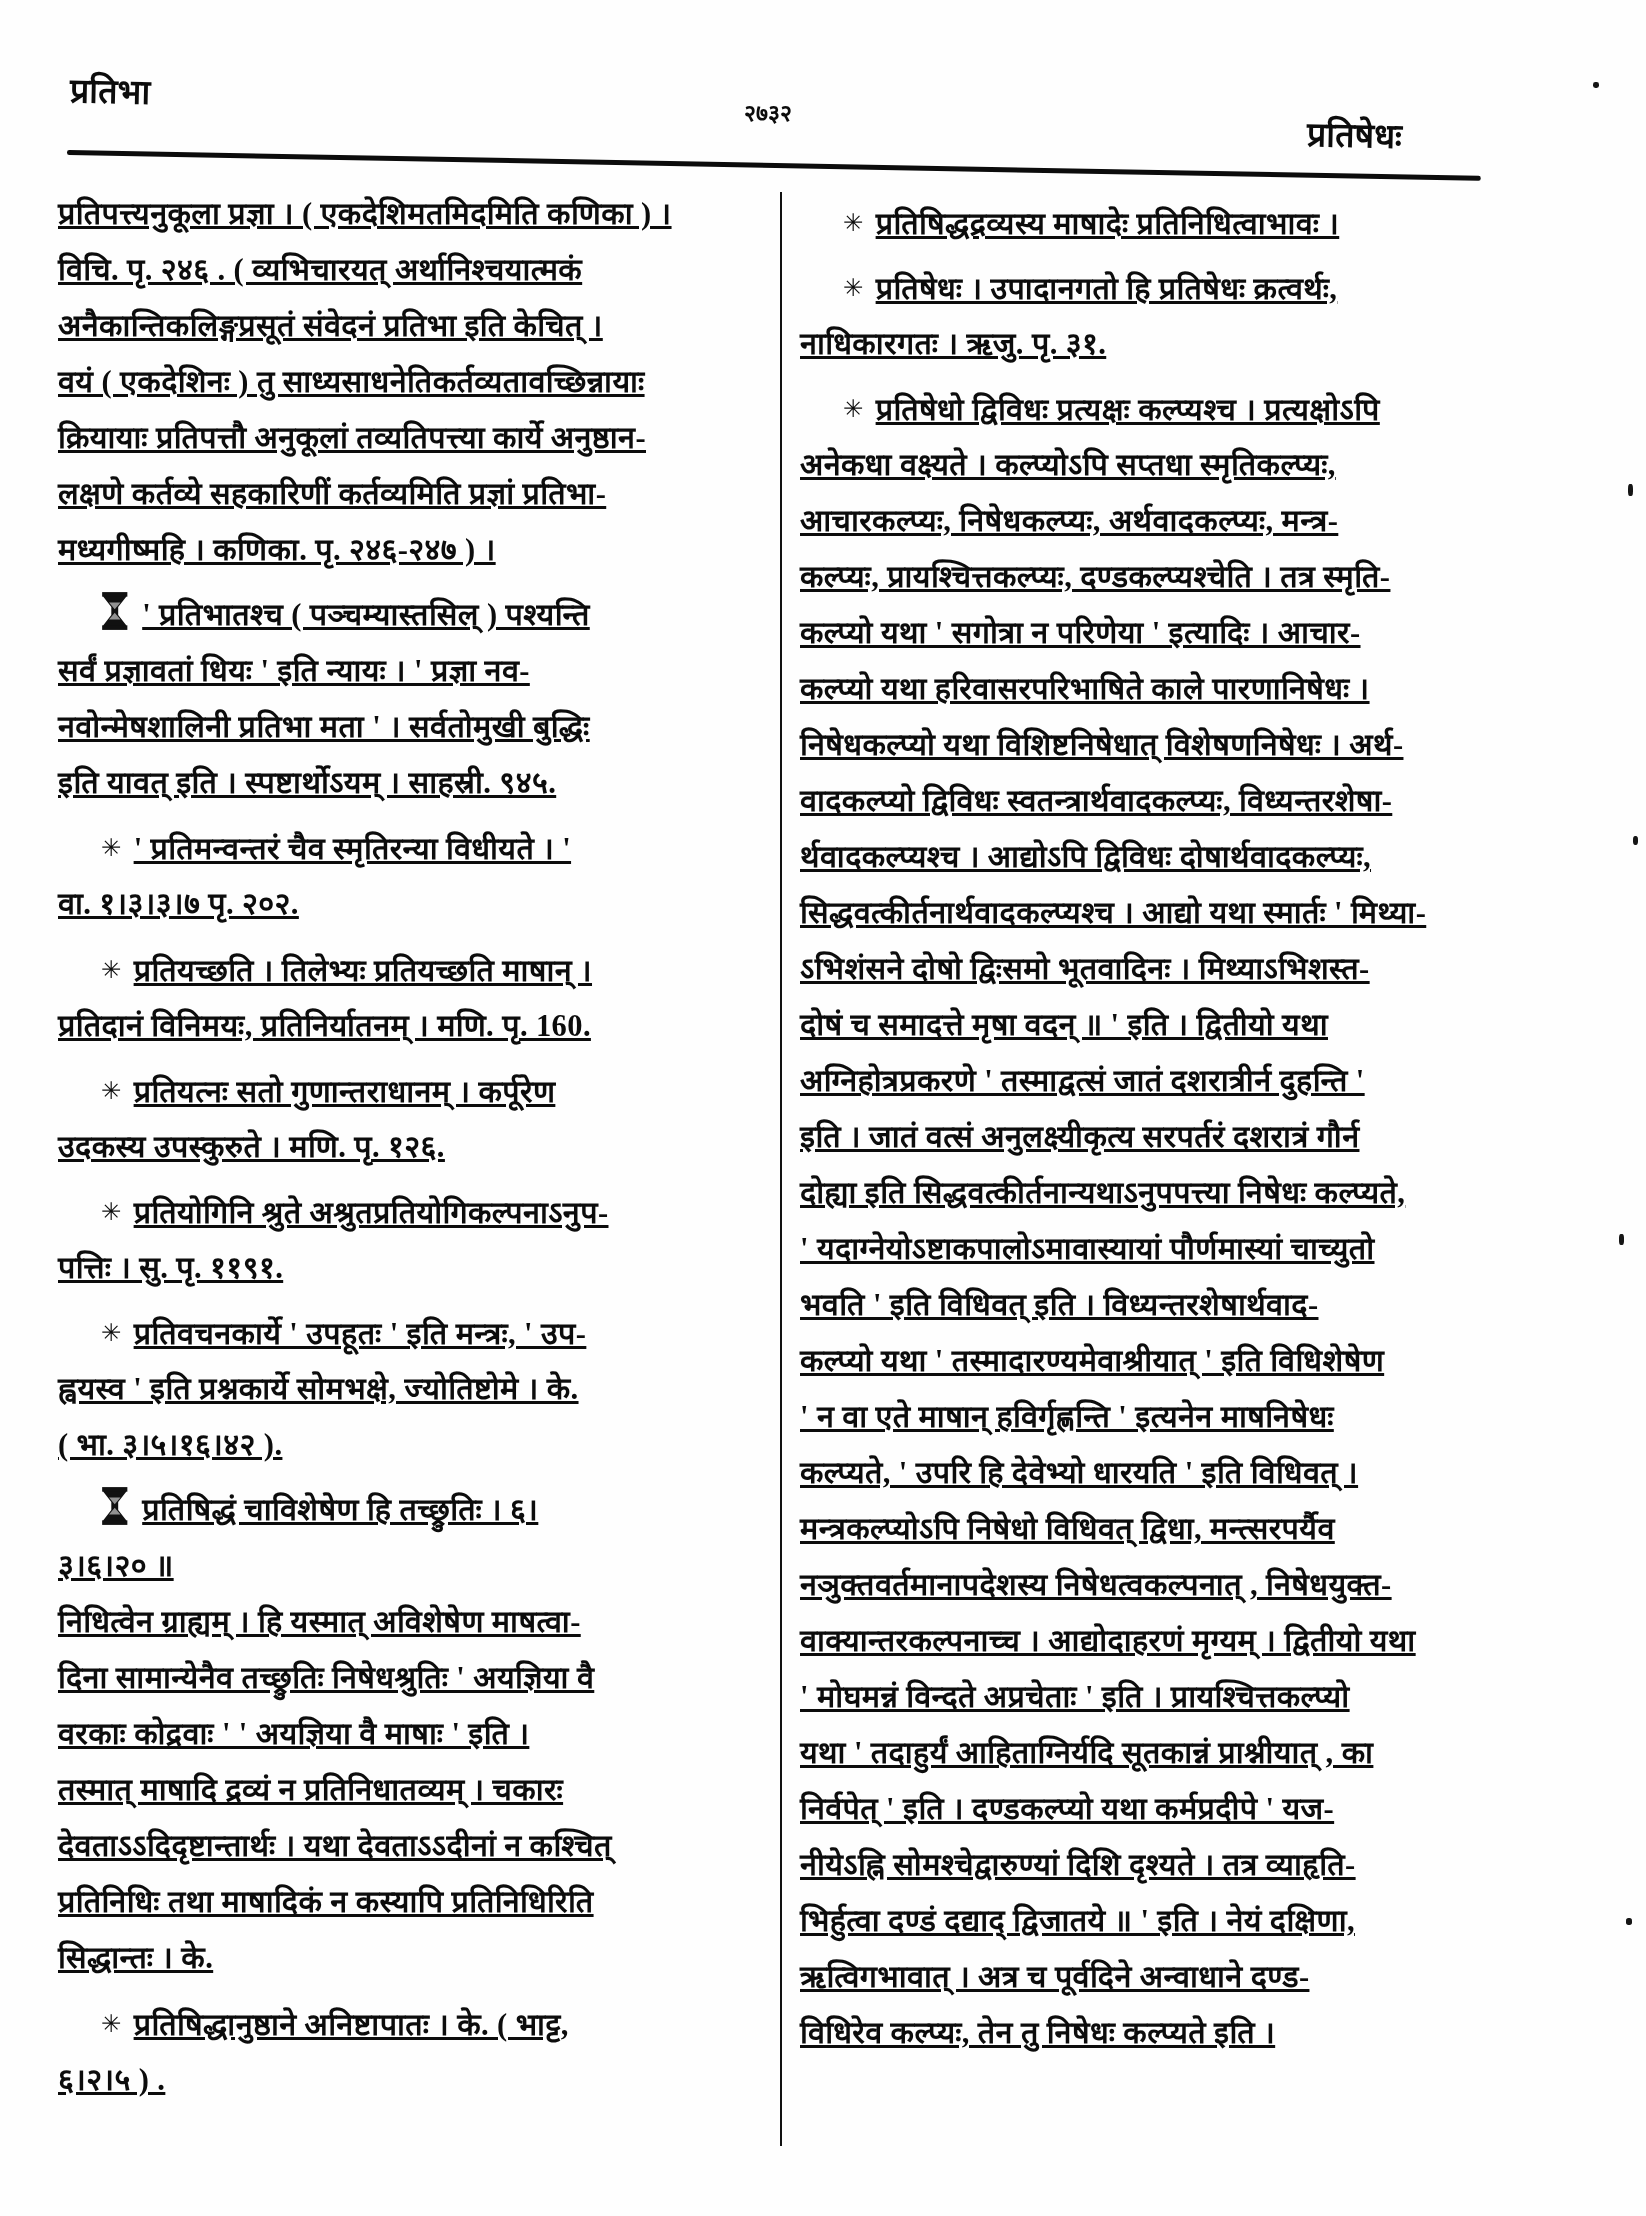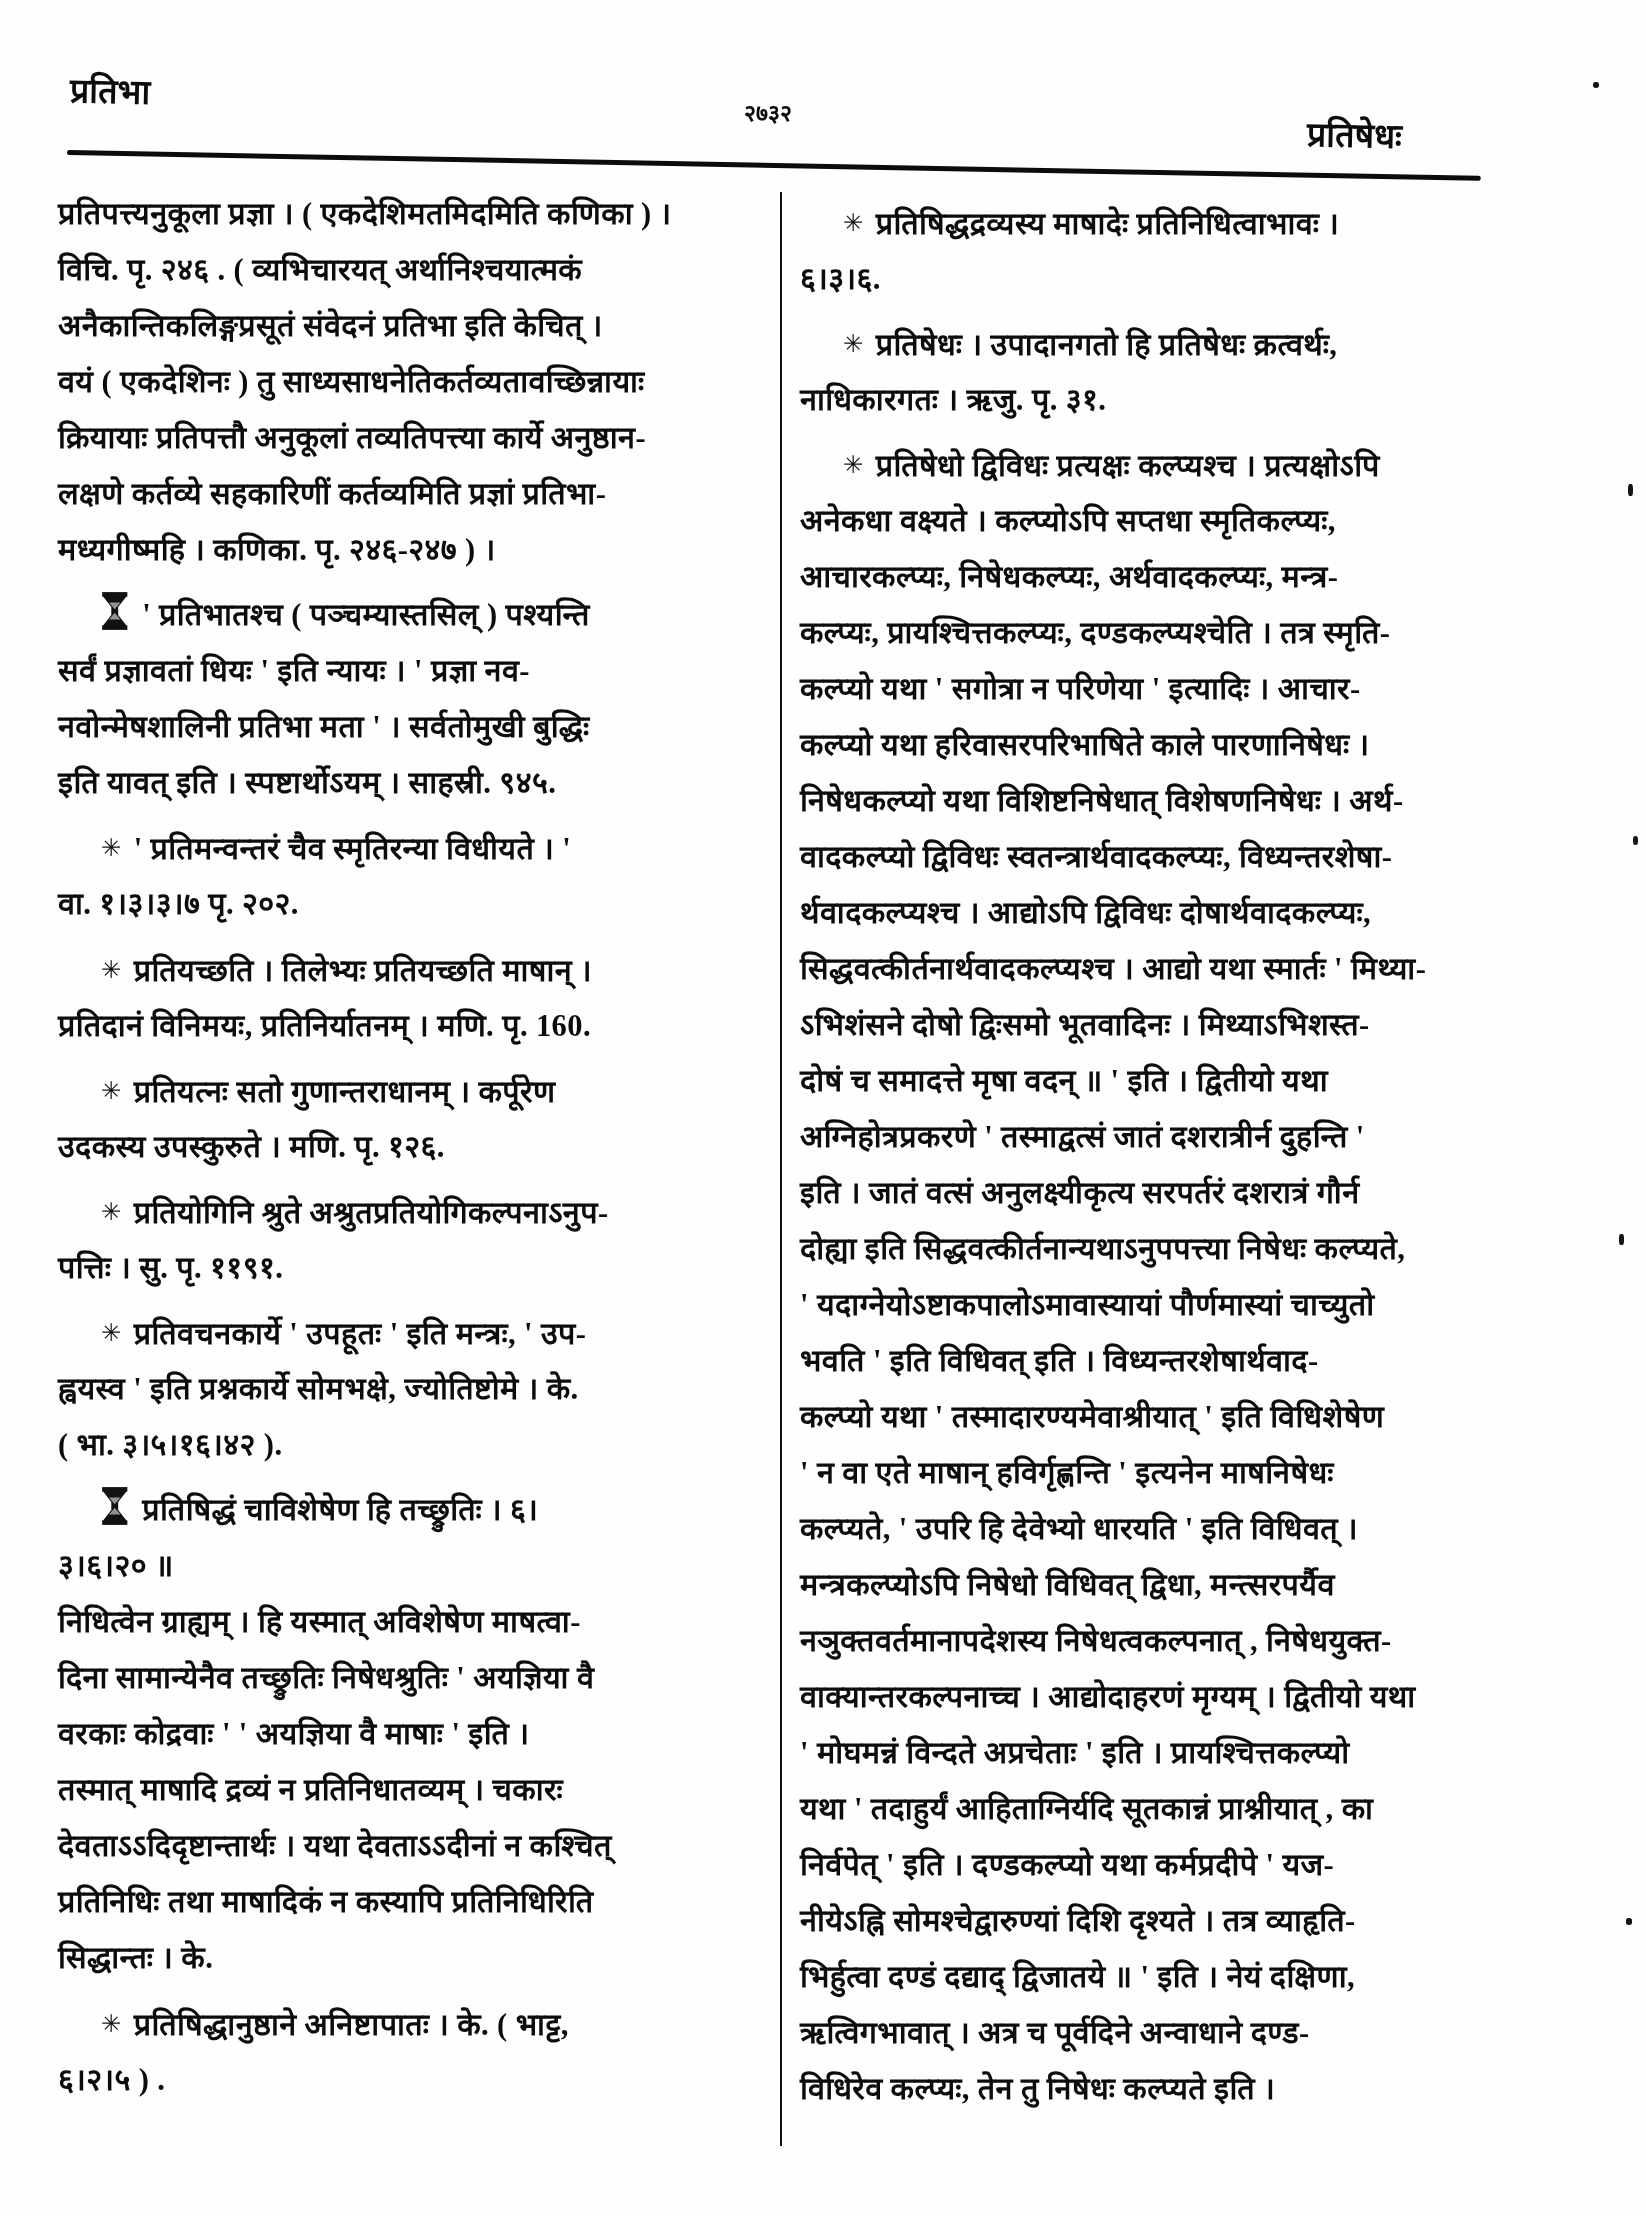--- a/index.html
+++ b/index.html
@@ -17,21 +17,21 @@
   .hdr-right{left:1307px;top:111px;transform:rotate(1.2deg);}
   .rule{
     position:absolute;left:67px;top:150px;width:1414px;height:5.3px;
     background:#0c0c0c;transform:rotate(1.05deg);transform-origin:left center;
     border-radius:2.3px;
   }
   .divider{
     position:absolute;left:780px;top:192px;width:2.3px;height:1954px;
     background:#111;
   }
-  .col{position:absolute;font-weight:bold;font-size:30.5px;}
+  .col{position:absolute;font-weight:bold;font-size:30.5px;text-decoration:underline;}
   .col-left{left:58px;top:186px;width:721px;}
   .col-right{left:800px;top:195px;width:752px;}
   .line{height:56px;line-height:56px;white-space:nowrap;}
   .line.indent{padding-left:43px;}
   .line.gap{margin-top:9.2px;}
   .ast{
     display:inline-block;margin-right:12.2px;font-size:24.4px;
     font-family:"DejaVu Sans",sans-serif;vertical-align:3.1px;
   }
   .orn{display:inline-block;margin-right:13.7px;vertical-align:-4.6px;}
@@ -91,21 +91,20 @@
       <div class="line"><span class="lt">वरकाः कोद्रवाः ' ' अयज्ञिया वै माषाः ' इति ।</span></div>
       <div class="line"><span class="lt">तस्मात् माषादि द्रव्यं न प्रतिनिधातव्यम् । चकारः</span></div>
       <div class="line"><span class="lt">देवताऽऽदिदृष्टान्तार्थः । यथा देवताऽऽदीनां न कश्चित्</span></div>
       <div class="line"><span class="lt">प्रतिनिधिः तथा माषादिकं न कस्यापि प्रतिनिधिरिति</span></div>
       <div class="line"><span class="lt">सिद्धान्तः । के.</span></div>
       <div class="line indent gap"><span class="ast">✳</span><span class="lt">प्रतिषिद्धानुष्ठाने अनिष्टापातः । के. ( भाट्ट,</span></div>
       <div class="line"><span class="lt">६।२।५ ) .</span></div>
     </div>
   <div class="col col-right" id="right-col">
       <div class="line indent"><span class="ast">✳</span><span class="lt">प्रतिषिद्धद्रव्यस्य माषादेः प्रतिनिधित्वाभावः ।</span></div>
-      <div class="line"><span class="lt">६।३।६.</span></div>
       <div class="line indent gap"><span class="ast">✳</span><span class="lt">प्रतिषेधः । उपादानगतो हि प्रतिषेधः क्रत्वर्थः,</span></div>
       <div class="line"><span class="lt">नाधिकारगतः । ऋजु. पृ. ३१.</span></div>
       <div class="line indent gap"><span class="ast">✳</span><span class="lt">प्रतिषेधो द्विविधः प्रत्यक्षः कल्प्यश्च । प्रत्यक्षोऽपि</span></div>
       <div class="line"><span class="lt">अनेकधा वक्ष्यते । कल्प्योऽपि सप्तधा स्मृतिकल्प्यः,</span></div>
       <div class="line"><span class="lt">आचारकल्प्यः, निषेधकल्प्यः, अर्थवादकल्प्यः, मन्त्र-</span></div>
       <div class="line"><span class="lt">कल्प्यः, प्रायश्चित्तकल्प्यः, दण्डकल्प्यश्चेति । तत्र स्मृति-</span></div>
       <div class="line"><span class="lt">कल्प्यो यथा ' सगोत्रा न परिणेया ' इत्यादिः । आचार-</span></div>
       <div class="line"><span class="lt">कल्प्यो यथा हरिवासरपरिभाषिते काले पारणानिषेधः ।</span></div>
       <div class="line"><span class="lt">निषेधकल्प्यो यथा विशिष्टनिषेधात् विशेषणनिषेधः । अर्थ-</span></div>
       <div class="line"><span class="lt">वादकल्प्यो द्विविधः स्वतन्त्रार्थवादकल्प्यः, विध्यन्तरशेषा-</span></div>

